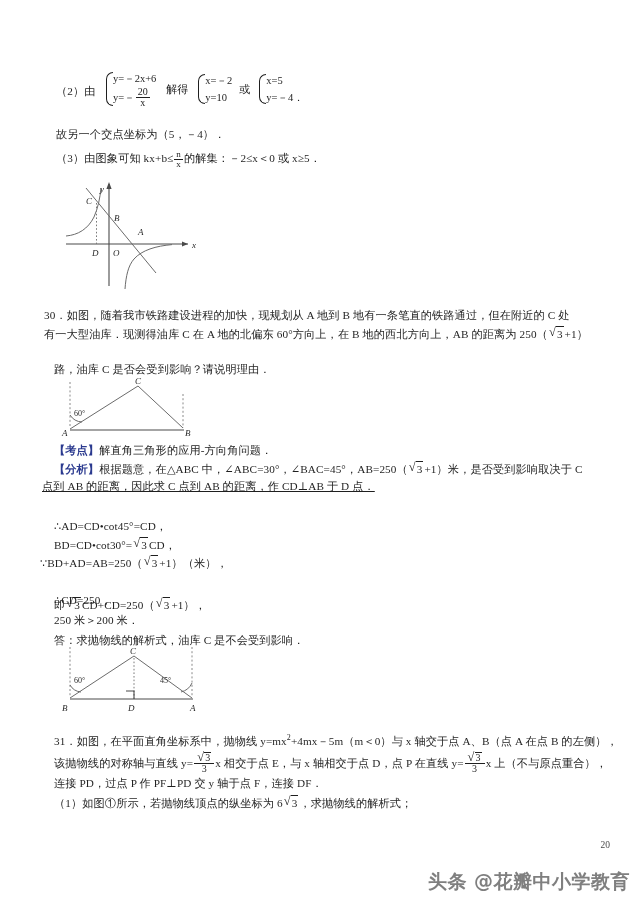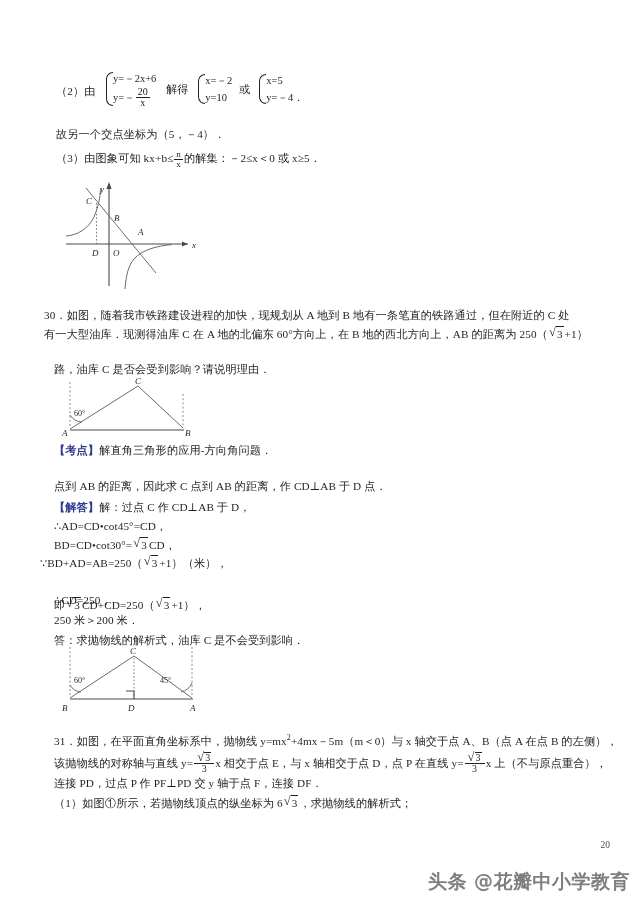--- a/index.html
+++ b/index.html
@@ -243,25 +243,25 @@
       <text x="129" y="60" class="lbl">B</text>
       <text x="79" y="8" class="lbl">C</text>
       <text x="18" y="40" class="lbl-ang">60°</text>
     </svg>
   </div>
 
   <div class="tline" style="left:54px; top:443px;">
     <span class="bk">【考点】</span><span>解直角三角形的应用-方向角问题．</span>
   </div>
 
-  <div class="tline" style="left:54px; top:479px;">点到 AB 的距离，因此求 C 点到 AB 的距离，作 CD⊥AB 于 D 点．</div>
-
-  <div class="tline" style="left:54px; top:500px;">
-    <span class="bk">【解答】</span><span>解：过点 C 作 CD⊥AB 于 D，</span>
-  </div>
+  <div class="tline" style="left:54px; top:461px;">
+    <span class="bk">【分析】</span><span>根据题意，在△ABC 中，∠ABC=30°，∠BAC=45°，AB=250（</span><span class="sqrt"><span>3</span></span><span>+1）米，是否受到影响取决于 C</span>
+  </div>
+  <div class="tline" style="left:42px; top:479px;text-decoration:underline;">点到 AB 的距离，因此求 C 点到 AB 的距离，作 CD⊥AB 于 D 点．</div>
+
 
   <div class="tline" style="left:54px; top:519px;">∴AD=CD•cot45°=CD，</div>
 
   <div class="tline" style="left:54px; top:537px;">
     <span>BD=CD•cot30°=</span><span class="sqrt"><span>3</span></span><span>CD，</span>
   </div>
 
   <div class="tline" style="left:40px; top:555px;">
     <span>∵BD+AD=AB=250（</span><span class="sqrt"><span>3</span></span><span>+1）（米），</span>
   </div>

